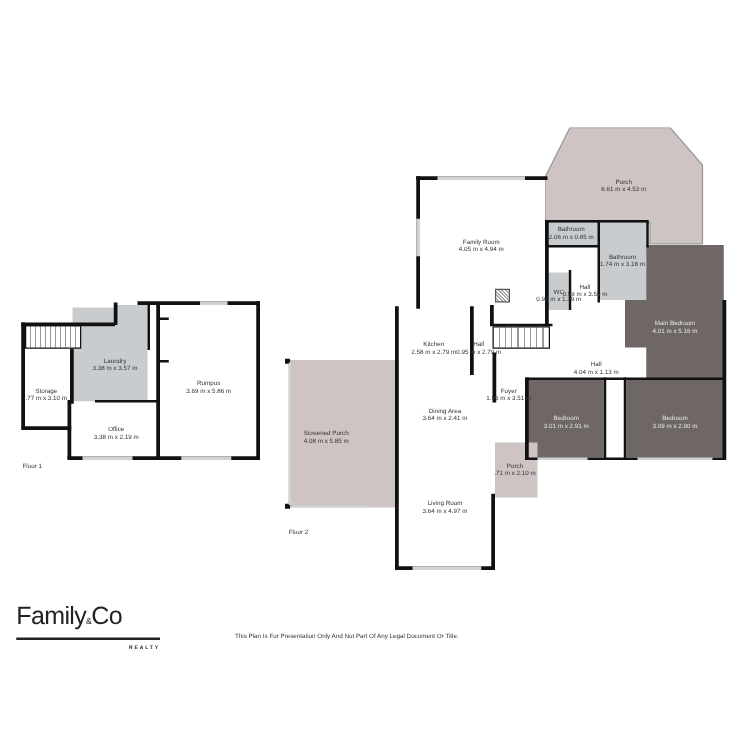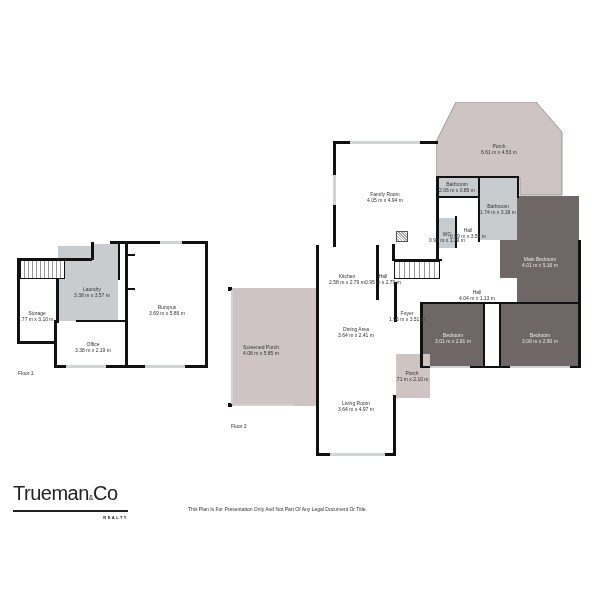--- a/index.html
+++ b/index.html
@@ -184,18 +184,18 @@
     </div>
   <div class="lbl" style="left:356px;top:406px;">
       <div>Living Room</div>
       <div>3.64 m x 4.97 m</div>
     </div>
   <div class="floorlbl" style="left:231px;top:423px;">Floor 2</div>
 </div>
 
 <div class="abs" style="left:13px;top:483px;width:115px;">
   <div style="font-size:20px;color:#222;line-height:20px;letter-spacing:-0.5px;">
-    <span>Trueman</span><span style="font-size:7px;">&amp;</span><span>Co</span>
+    <span>Family</span><span style="font-size:7px;">&amp;</span><span>Co</span>
   </div>
   <div style="height:2px;background:#222;margin-top:2px;"></div>
   <div style="text-align:right;font-size:4px;font-weight:bold;letter-spacing:1.5px;color:#222;margin-top:3px;">REALTY</div>
 </div>
 <div class="abs" style="left:188px;top:506px;font-size:5px;color:#333;white-space:nowrap;">This Plan Is For Presentation Only And Not Part Of Any Legal Document Or Title.</div>
 
 </body></html>

